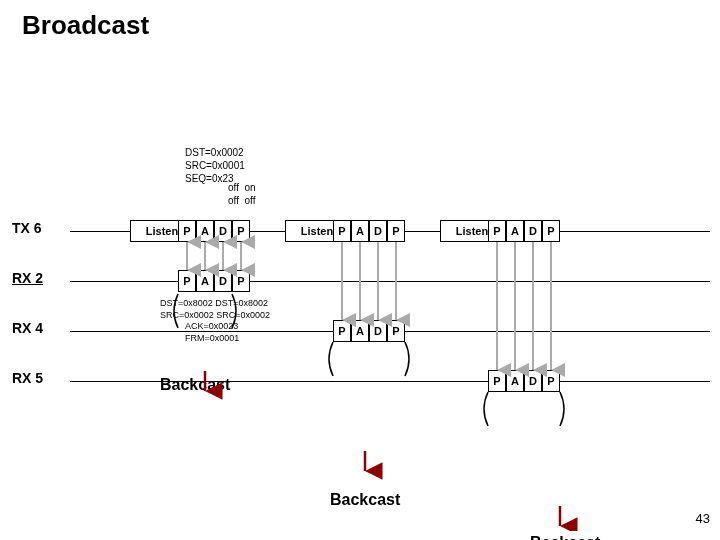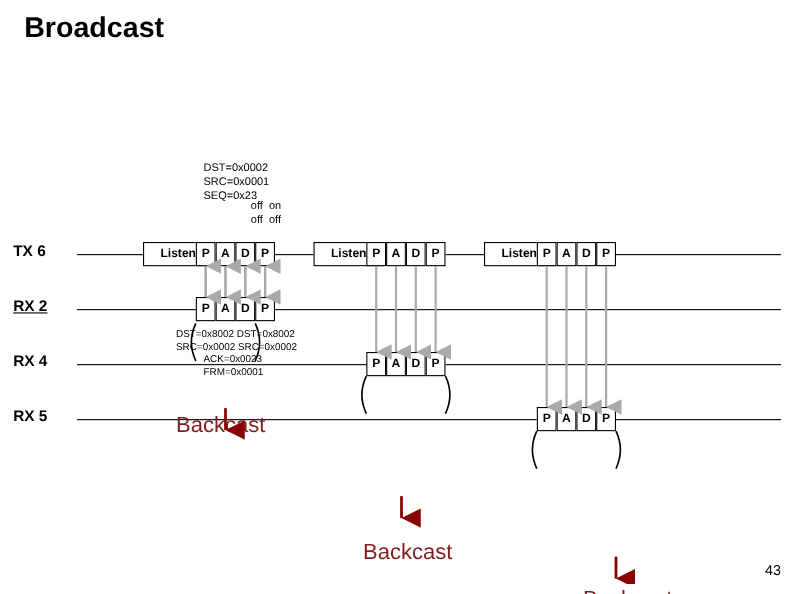--- a/index.html
+++ b/index.html
@@ -68,23 +68,23 @@
       height: 22px;
     }
 
     .pkt.p { width: 18px; height: 22px; }
     .pkt.a { width: 18px; height: 22px; }
     .pkt.d { width: 18px; height: 22px; }
 
     
     .backcast-label {
       position: absolute;
-      font-size: 20px;
-      font-weight: normal;
-      color: #7f1d1d;
+      font-size: 16px;
+      font-weight: bold;
+      color: #000000;
     }
 
     
     .page-num {
       position: absolute;
       bottom: 5px;
       right: 10px;
       font-size: 13px;
     }
 

